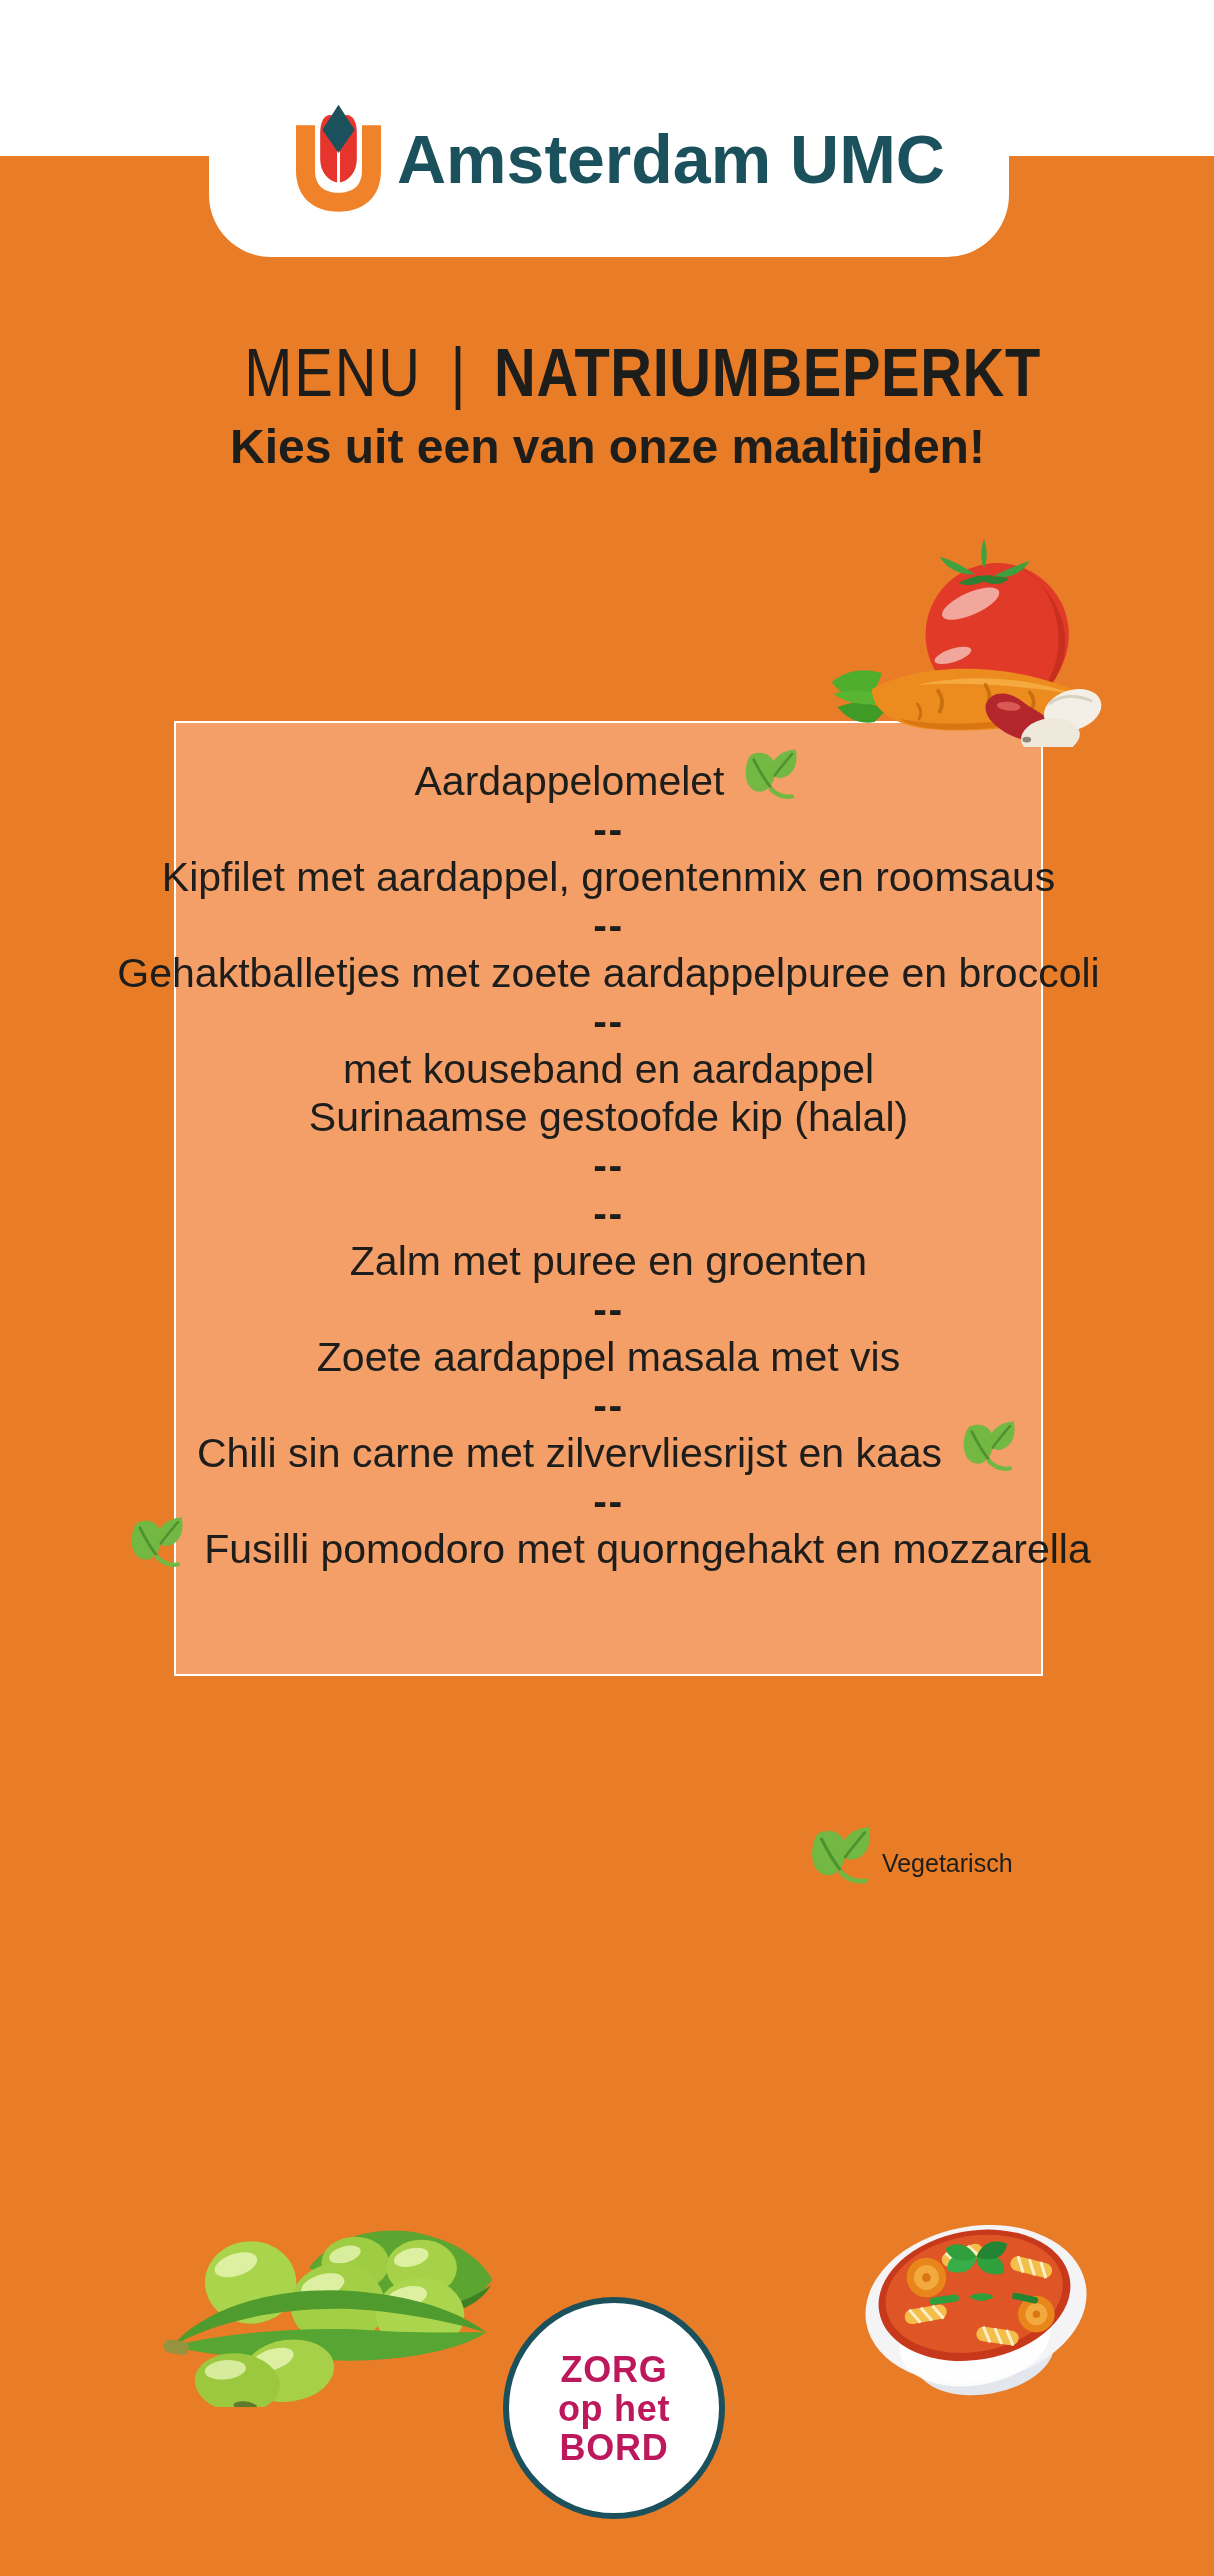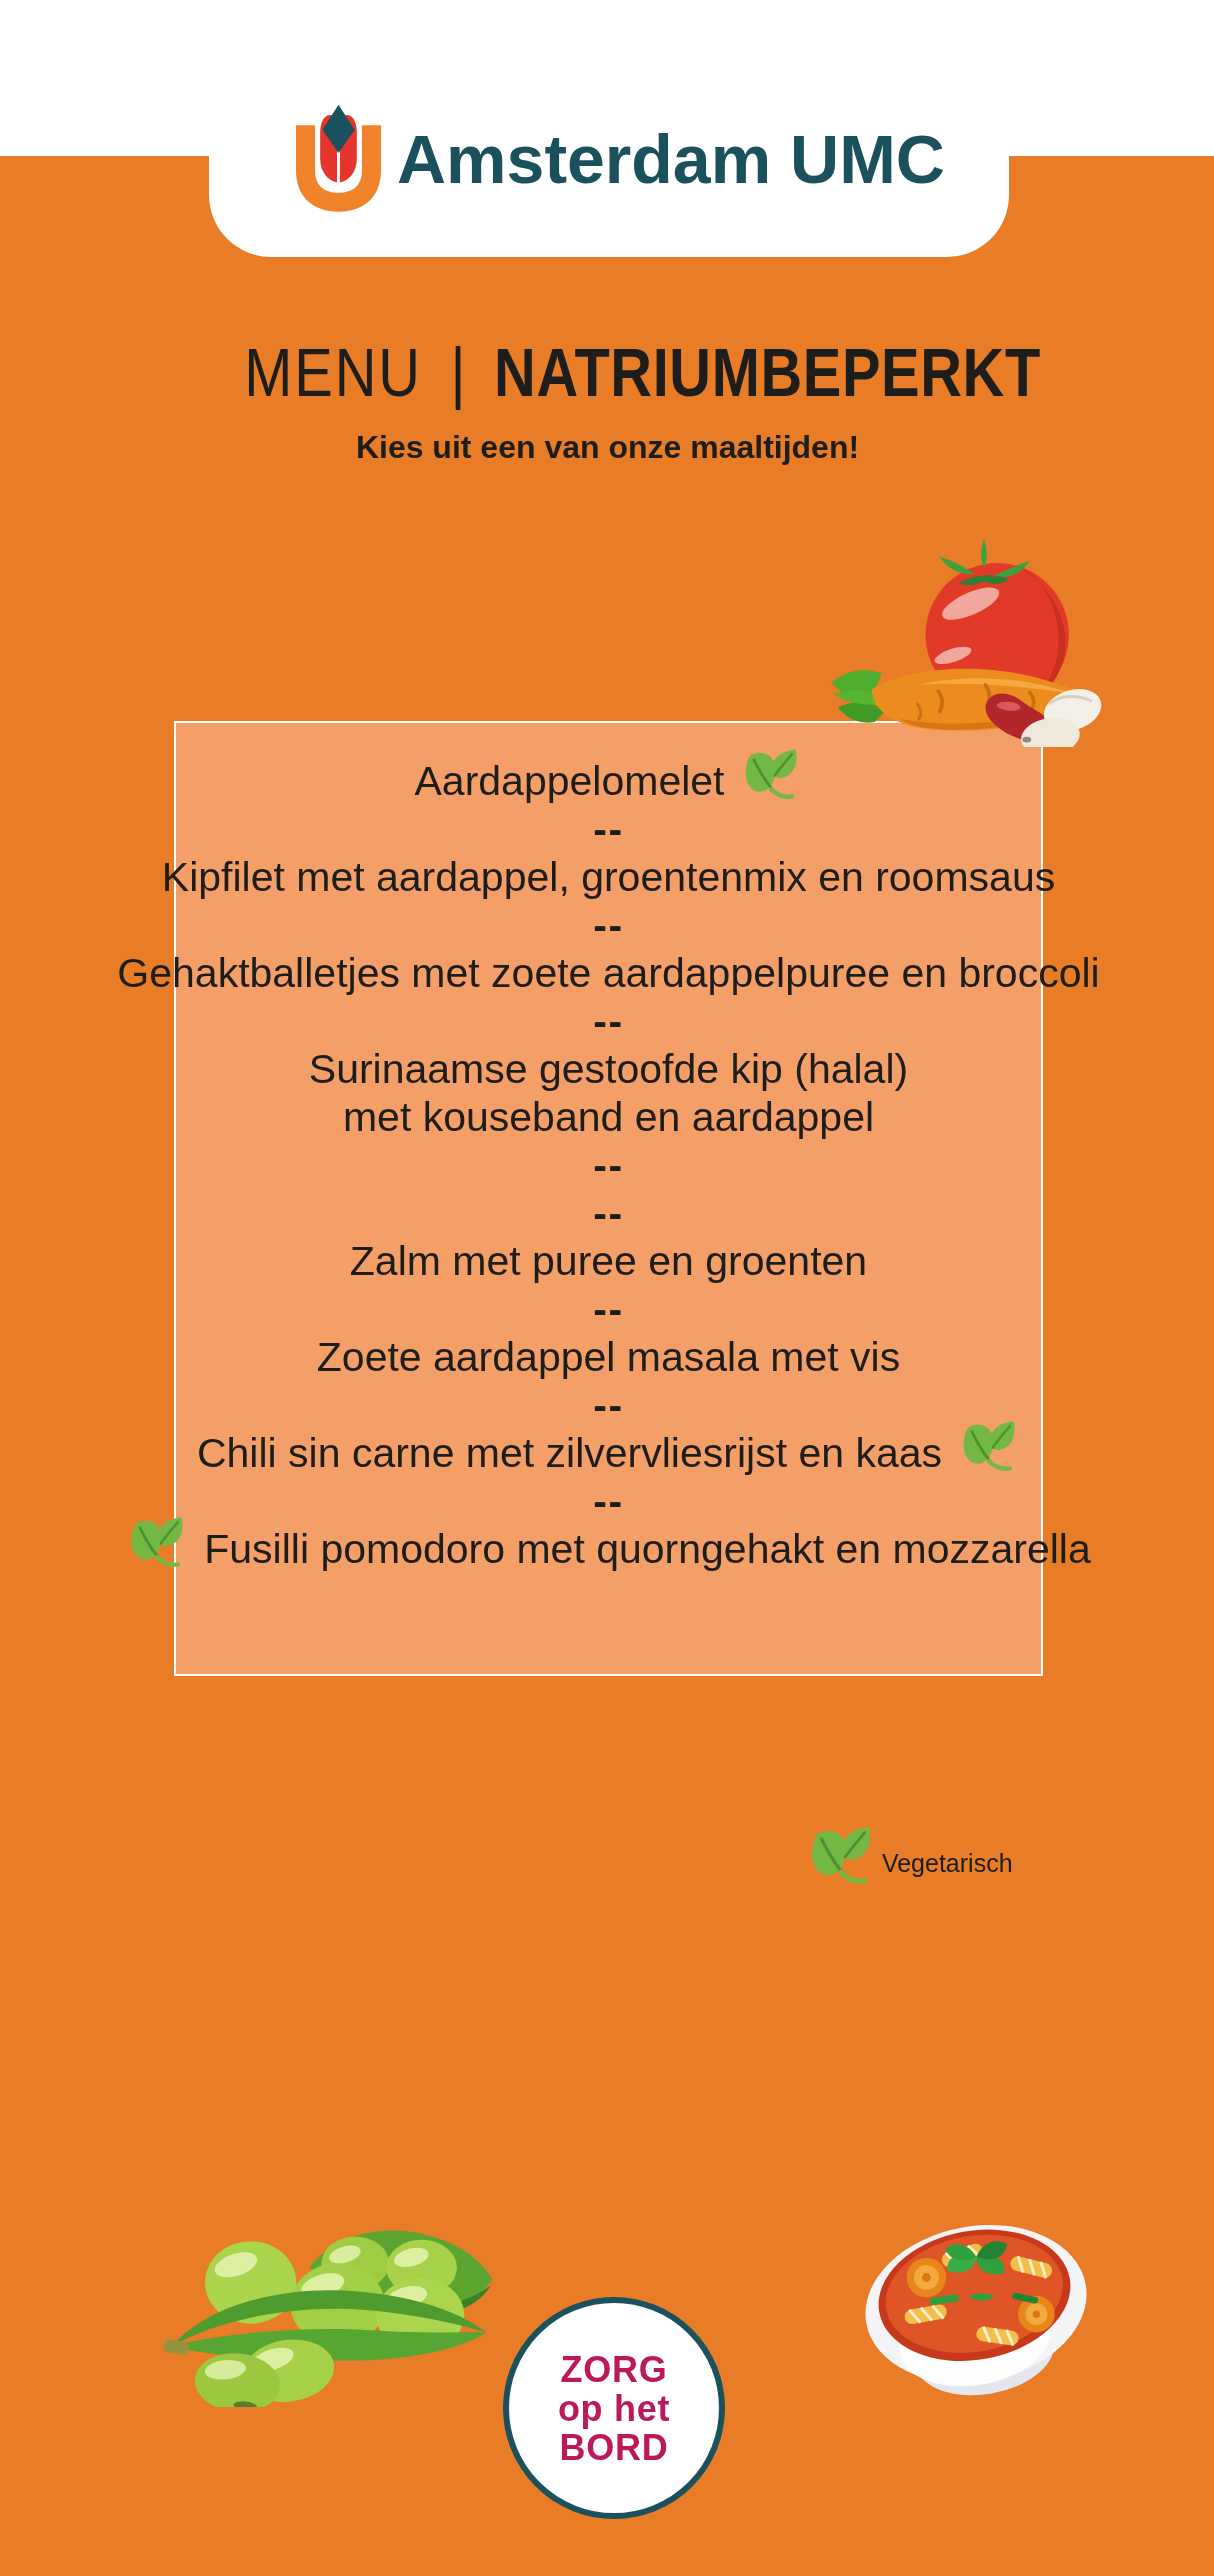--- a/index.html
+++ b/index.html
@@ -13,21 +13,21 @@
   .logo-text{position:absolute;left:188px;top:120px;font-size:68px;font-weight:600;
              color:#1A515C;letter-spacing:0px;white-space:nowrap;}
   
   .title{position:absolute;left:0;top:336px;width:100%;text-align:center;font-size:68px;
          line-height:73px;white-space:nowrap;padding-left:35px;}
   .title-inner{display:inline-block;transform:scaleX(0.85);transform-origin:center;}
   .title-menu{font-weight:400;letter-spacing:2.2px;}
   .title-sep{font-weight:400;margin:0 14.7px;}
   .title-diet{font-weight:700;letter-spacing:0.7px;}
   .subtitle{position:absolute;left:0;top:424px;width:100%;text-align:center;
-            font-size:32px;font-weight:700;line-height:46px;}
+            font-size:48px;font-weight:700;line-height:46px;}
   
   .menu-panel{position:absolute;left:174px;top:721px;width:869px;height:955px;
               background:#F49E68;border:2.2px solid #FFFFFF;box-sizing:border-box;}
   .menu-list{padding-top:34px;}
   .menu-row{height:48px;display:flex;align-items:center;justify-content:center;gap:16px;
             font-size:41px;font-weight:500;color:#1D1D1B;white-space:nowrap;}
   .menu-row.separator{font-weight:700;letter-spacing:1.5px;}
   .leaf{width:62px;height:59px;flex:0 0 auto;transform:translateY(-5.9px);}
   
   .legend{position:absolute;left:806px;top:1823px;display:flex;align-items:center;gap:5.9px;}
@@ -120,24 +120,24 @@
         <div class="menu-row separator">
           <span>--</span>
         </div>
         <div class="menu-row">
           <span>Gehaktballetjes met zoete aardappelpuree en broccoli</span>
         </div>
         <div class="menu-row separator">
           <span>--</span>
         </div>
         <div class="menu-row">
+          <span>met kouseband en aardappel</span>
+        </div>
+        <div class="menu-row">
           <span>Surinaamse gestoofde kip (halal)</span>
-        </div>
-        <div class="menu-row">
-          <span>met kouseband en aardappel</span>
         </div>
         <div class="menu-row separator">
           <span>--</span>
         </div>
         <div class="menu-row separator">
           <span>--</span>
         </div>
         <div class="menu-row">
           <span>Zalm met puree en groenten</span>
         </div>

